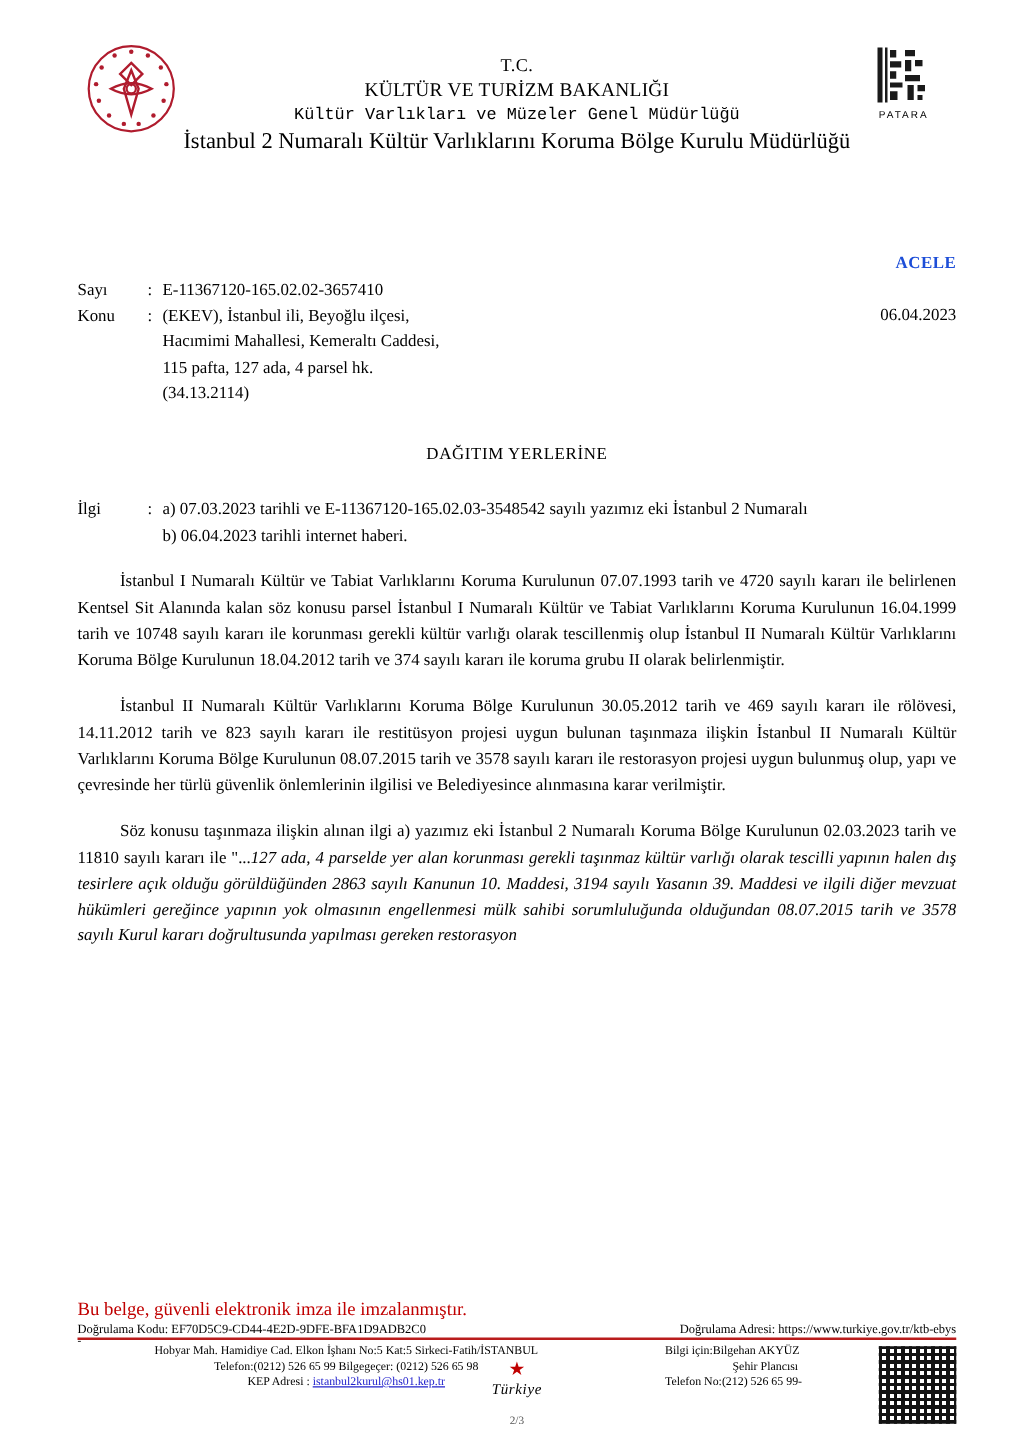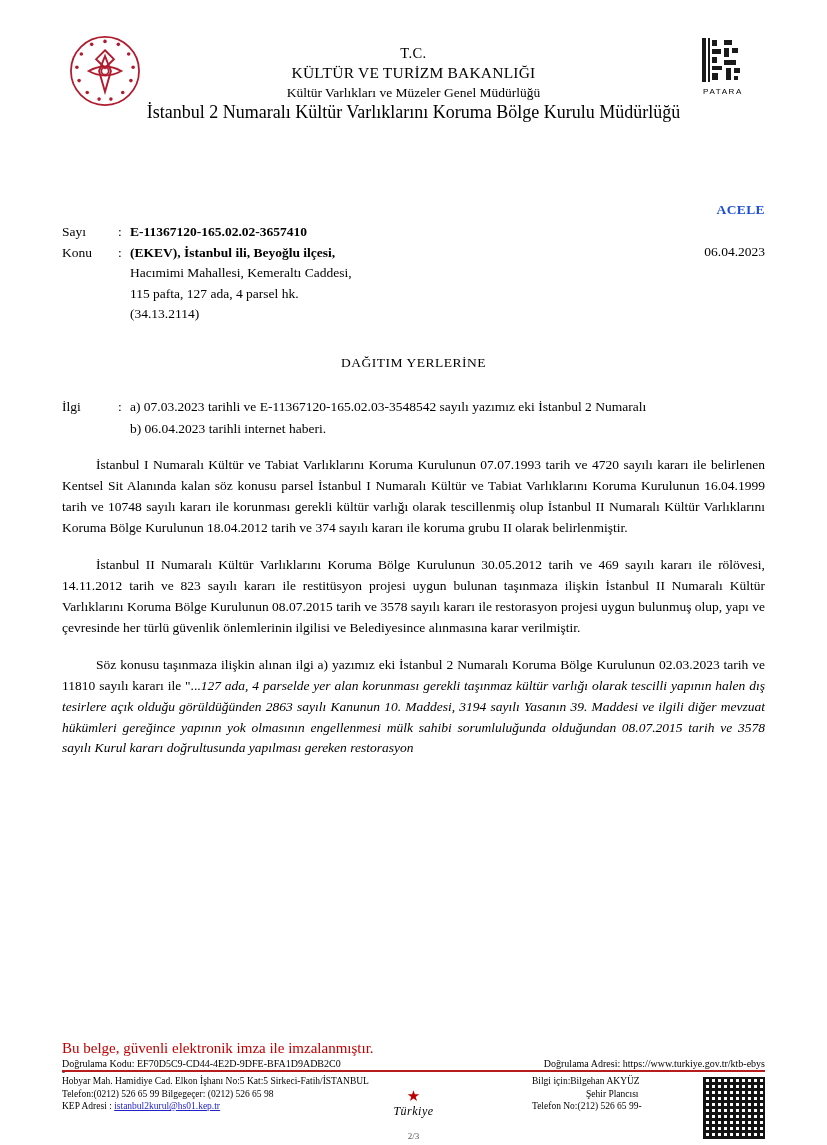--- a/index.html
+++ b/index.html
@@ -43,20 +43,21 @@
   .header-text .l1 {
     font-size: 14.5px;
     letter-spacing: 0.4px;
   }
   .header-text .l2 {
     font-size: 15.5px;
     letter-spacing: 0.2px;
   }
   .header-text .l3 {
     font-size: 13.5px;
+    font-family: Liberation Mono, monospace;
   }
   .header-text .l4 {
     font-size: 18px;
   }
   .patara {
     position: absolute;
     right: 6px;
     top: 10px;
     width: 72px;
     text-align: center;
@@ -95,21 +96,20 @@
   .meta-label {
     width: 56px;
     flex: 0 0 56px;
   }
   .meta-colon {
     width: 12px;
     flex: 0 0 12px;
   }
   .meta-value {
     flex: 1;
-    font-weight: bold;
   }
   .date {
     position: absolute;
     right: 0;
     top: 20px;
     font-size: 13.5px;
   }
   .konu-cont {
     margin-left: 68px;
   }
@@ -186,20 +186,21 @@
   }
   .addr-block {
     position: relative;
     margin-top: 3px;
     font-size: 9.5px;
     line-height: 1.32;
     height: 66px;
   }
   .addr-left {
     width: 430px;
+    text-align: center;
   }
   .addr-right {
     position: absolute;
     left: 470px;
     top: 0;
     width: 210px;
   }
   .addr-right .ar-title {
     margin-left: 54px;
   }

